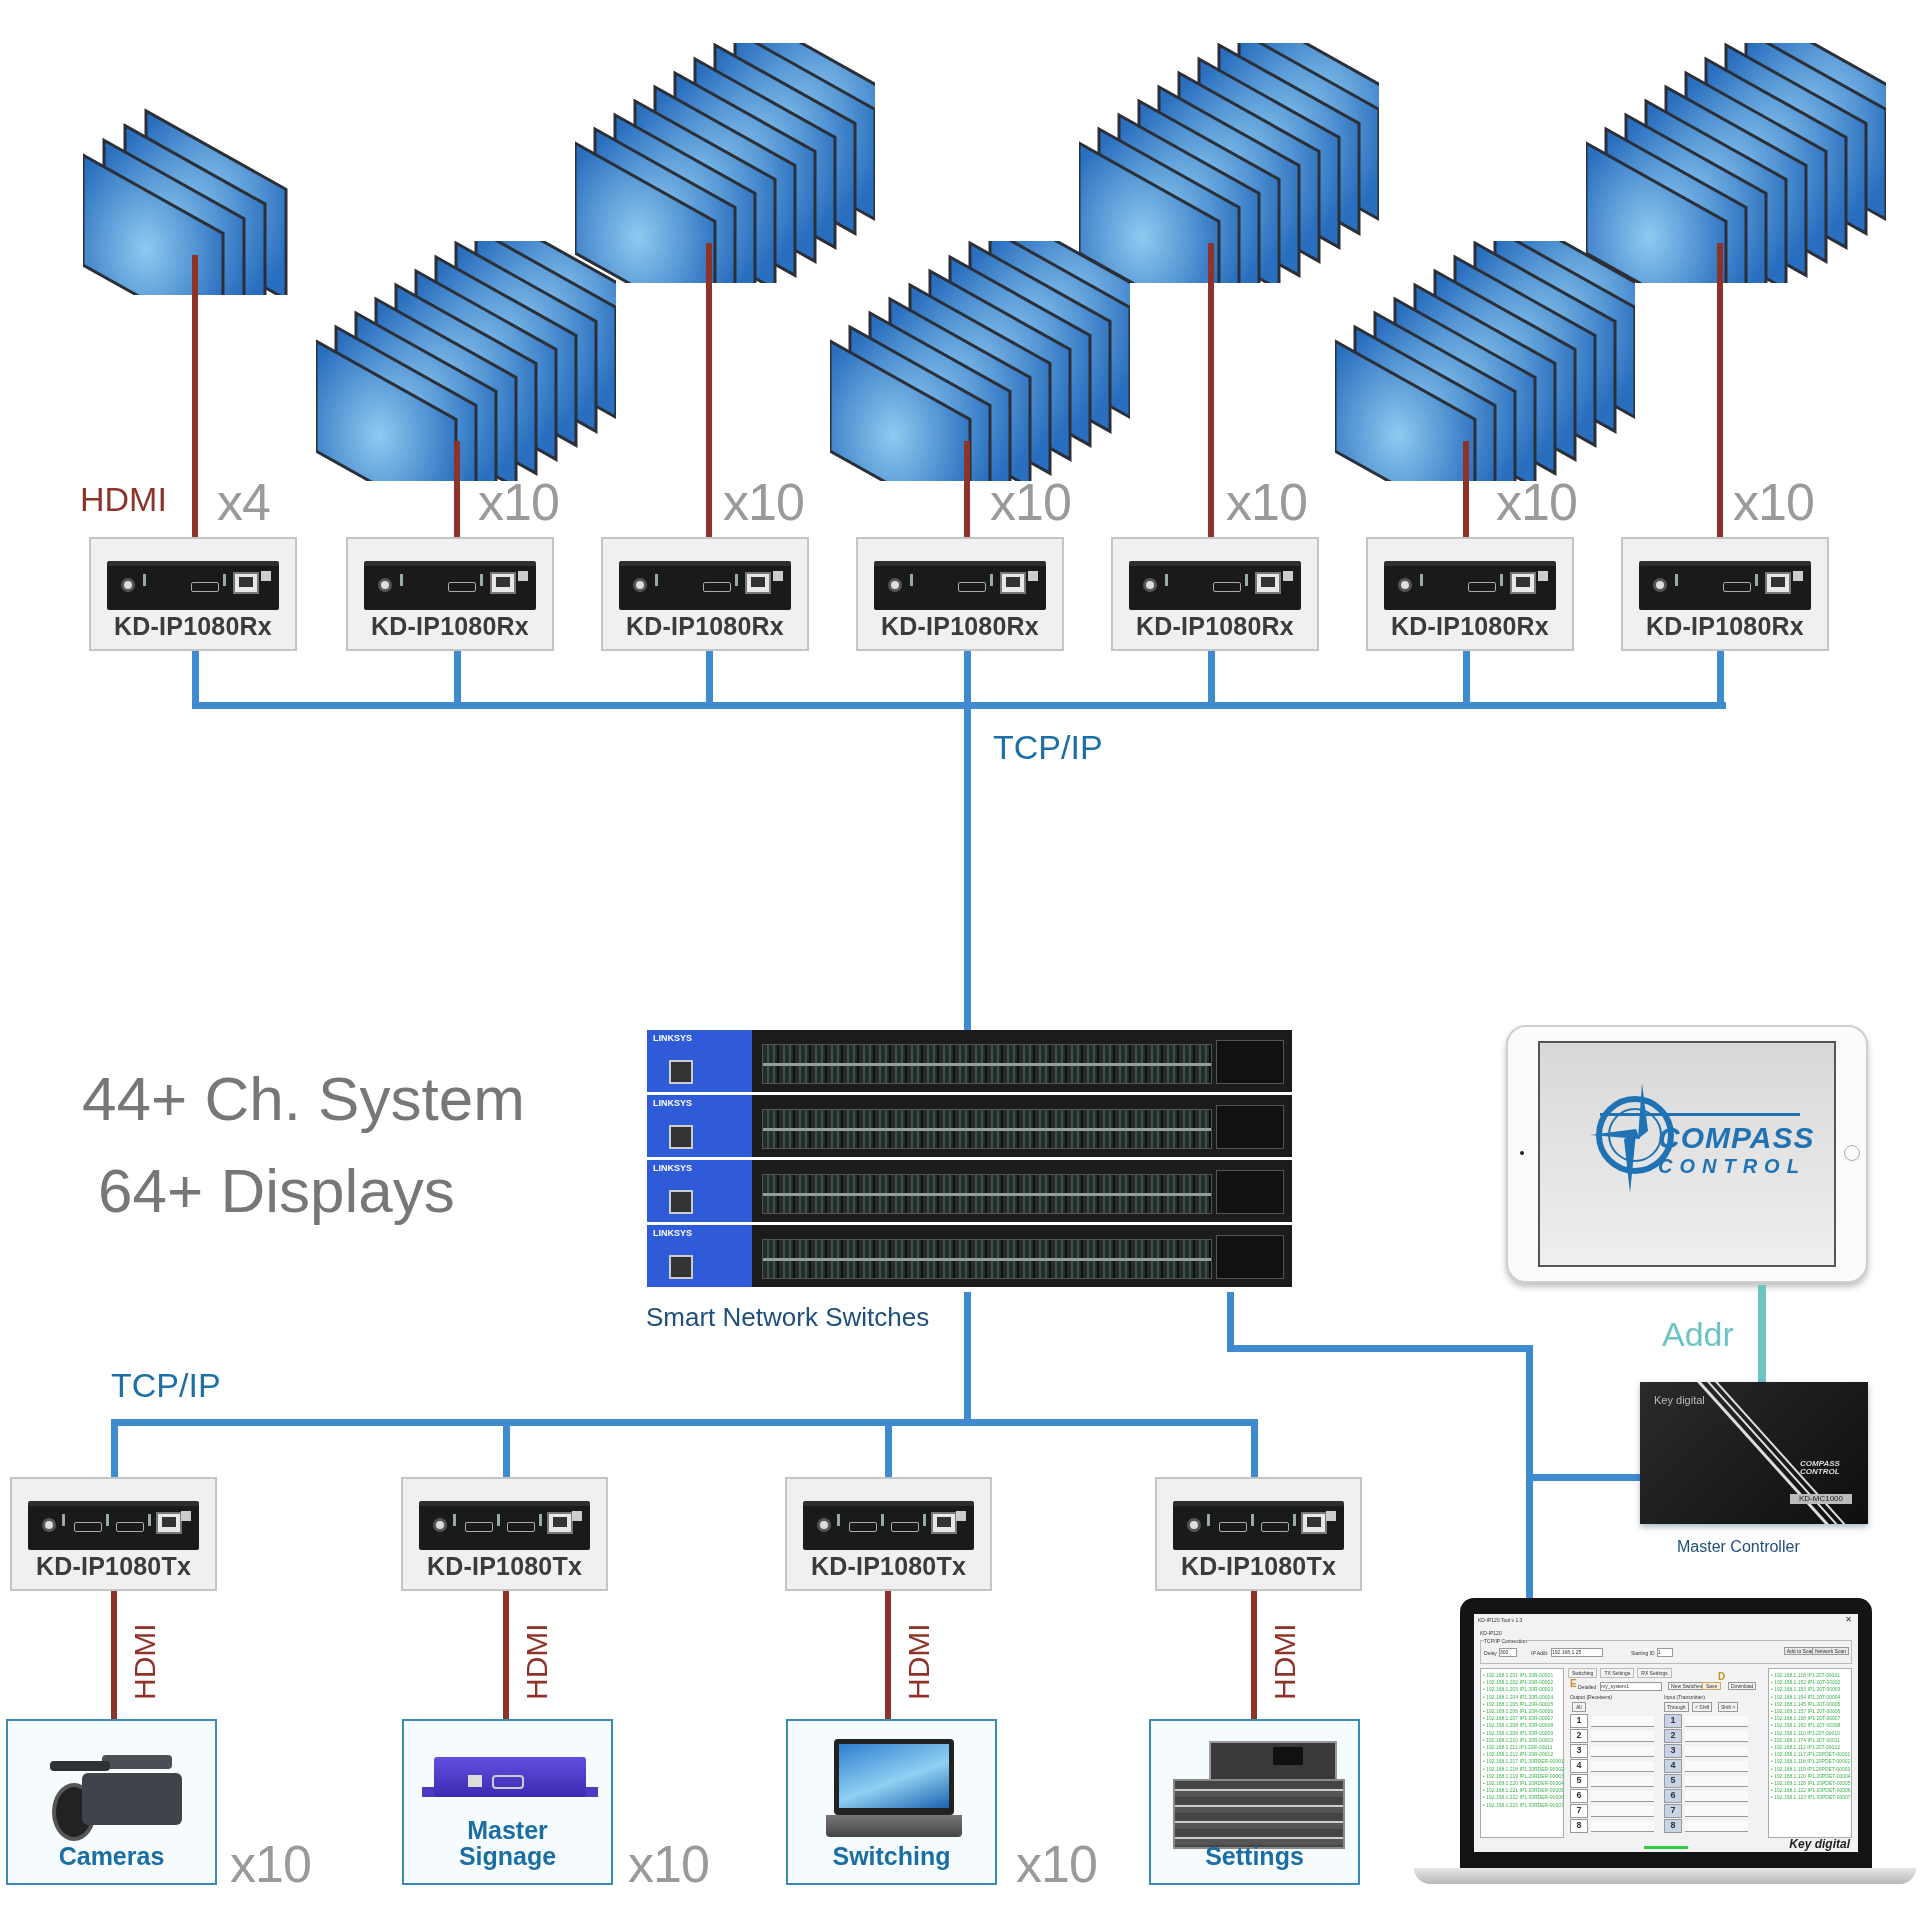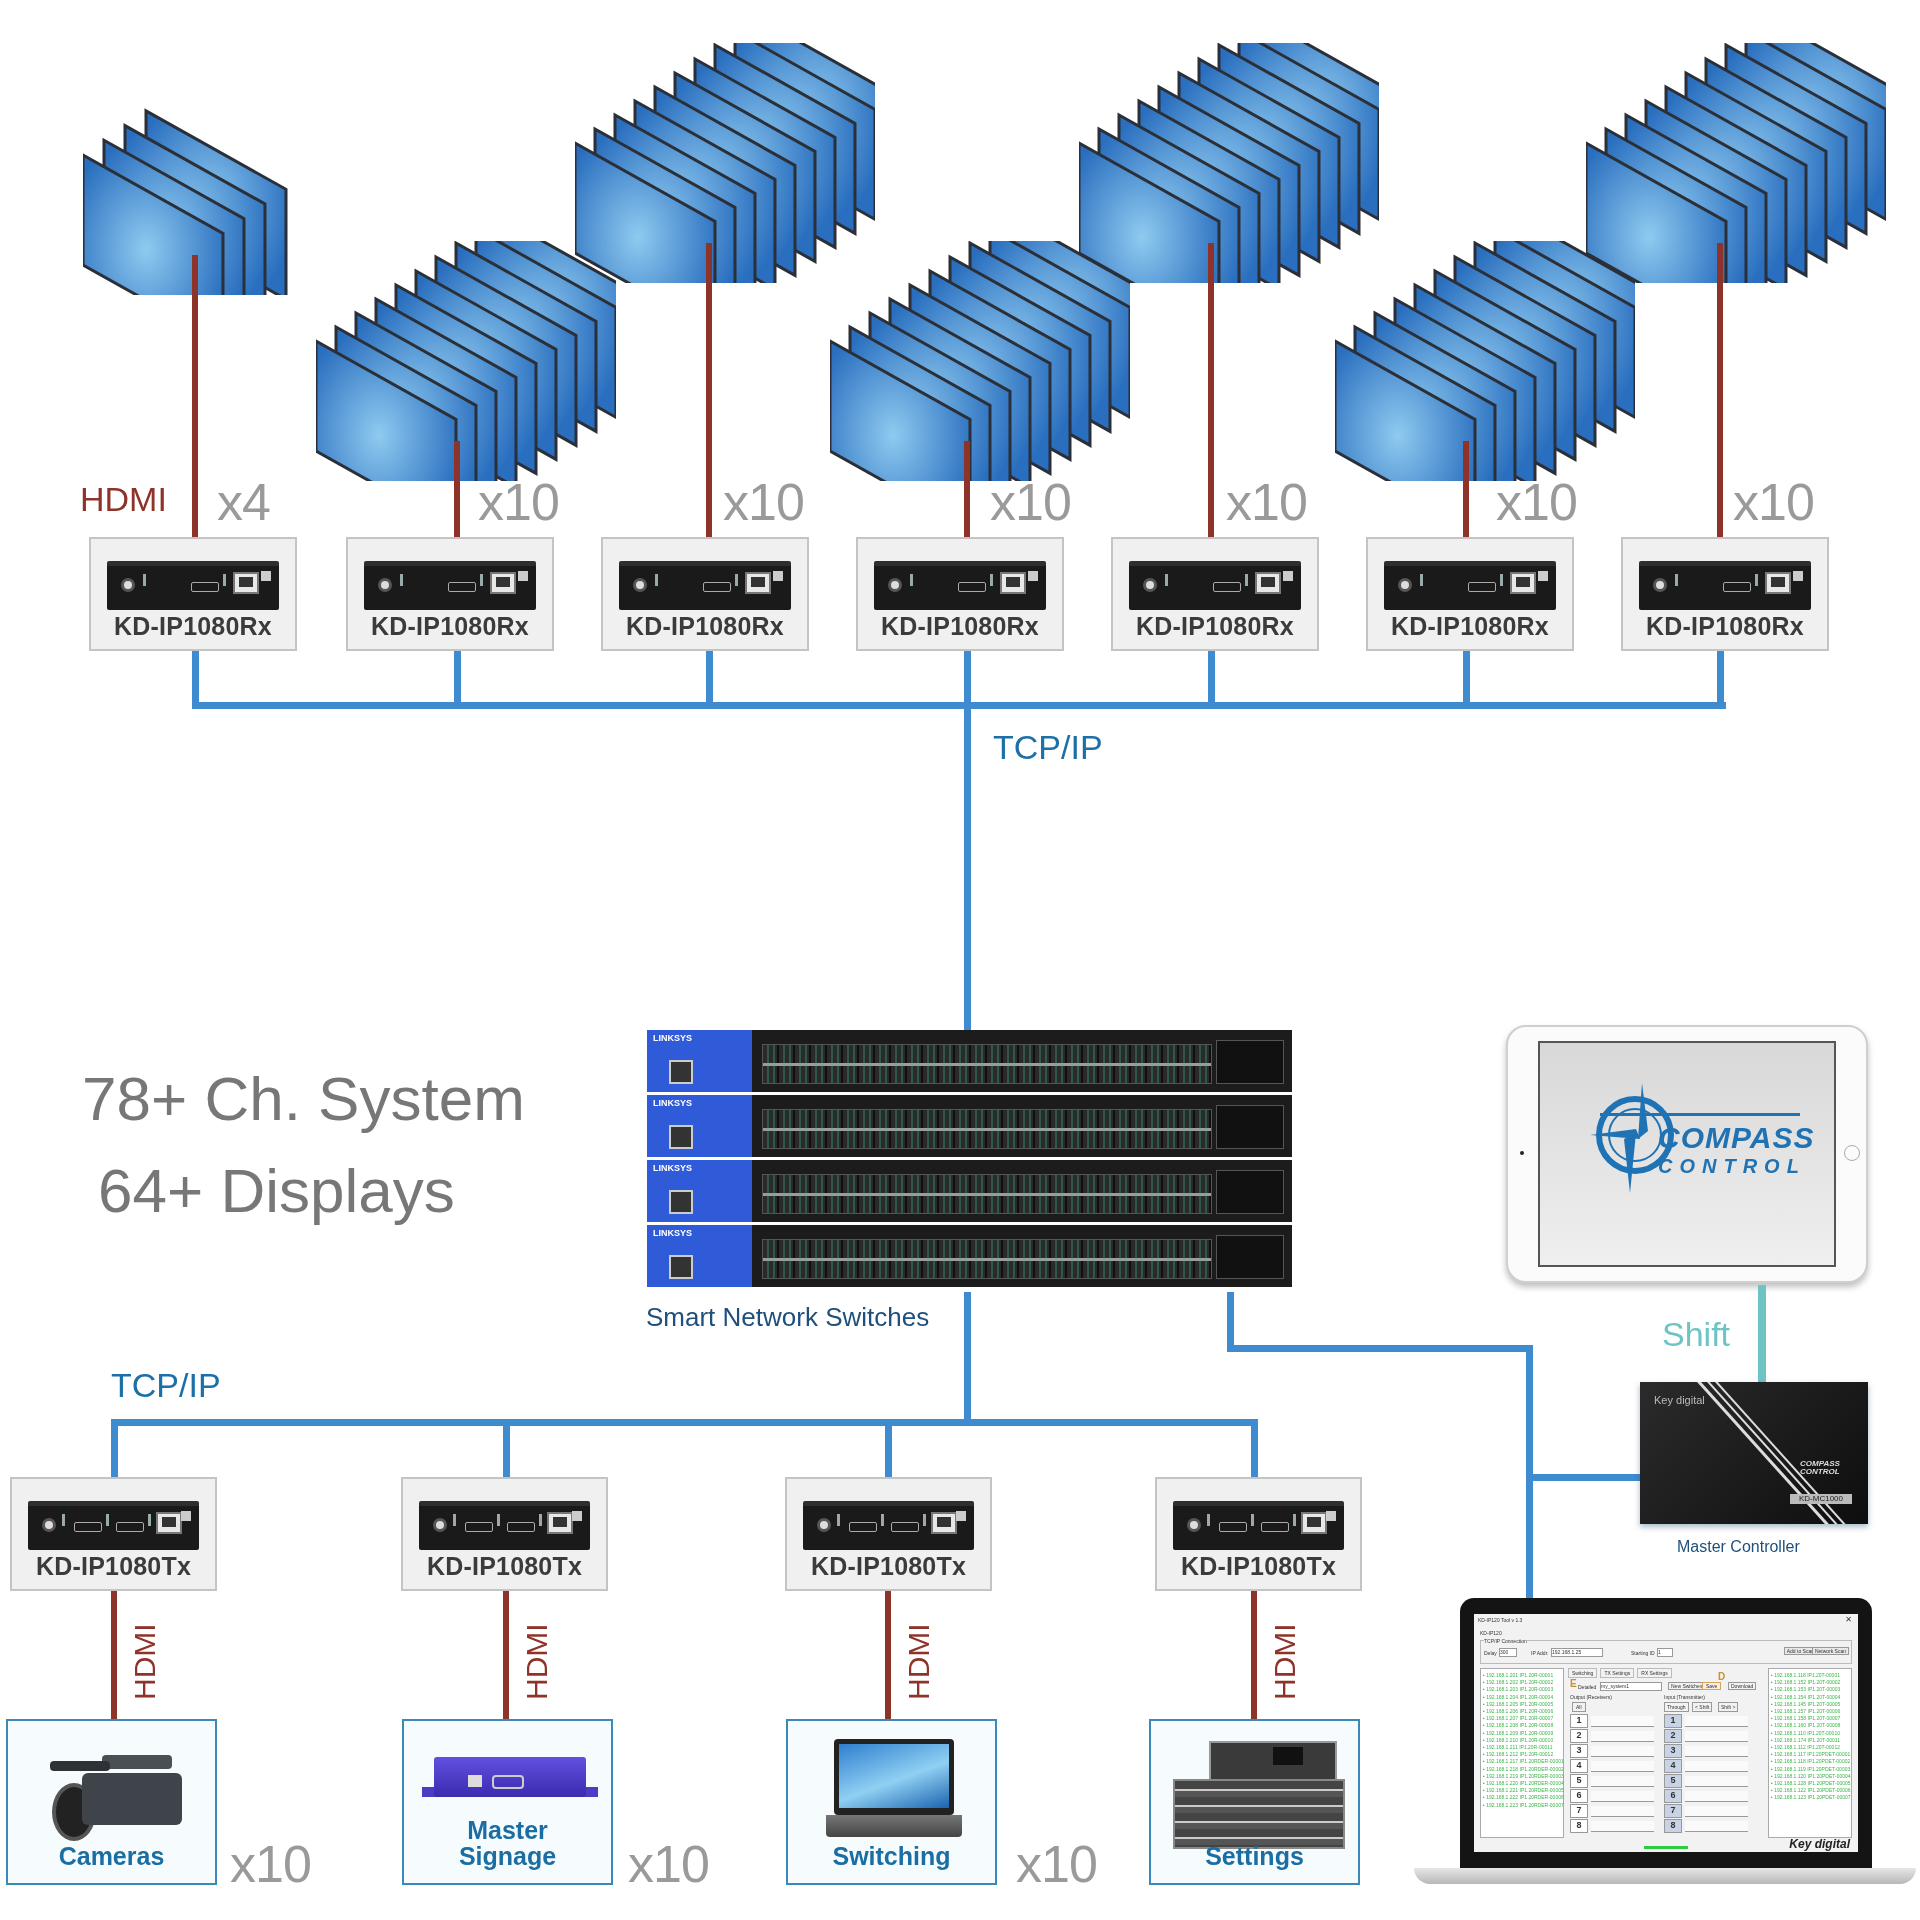--- a/index.html
+++ b/index.html
@@ -262,21 +262,21 @@
     </div>
     <div class="wire-blue" style="left: 1717px; top: 651px; width: 7px; height: 56px;"></div>
   </div>
 
 <div class="hdmi-label" style="left:80px;top:482px;">HDMI</div>
 
 <div class="wire-blue" style="left:192px;top:702px;width:1534px;height:7px;"></div>
 <div class="wire-blue" style="left:964px;top:702px;width:7px;height:330px;"></div>
 <div class="net-label" style="left:993px;top:730px;">TCP/IP</div>
 
-<div class="big-stat" style="left:82px;top:1068px;">78+ Ch. System</div>
+<div class="big-stat" style="left:82px;top:1068px;">44+ Ch. System</div>
 <div class="big-stat" style="left:98px;top:1160px;">64+ Displays</div>
 
 <div class="abs" style="left:647px;top:1030px;width:645px;height:262px;">
   <div class="switch" style="top:0;">
       <div class="brand">
         <span>LINKSYS</span>
         <div class="port0"></div>
       </div>
       <div class="ports" style="left:115px;"></div>
       <div class="sfp"></div>
@@ -329,21 +329,21 @@
     </svg>
     <div class="abs" style="left:60px;top:70px;width:200px;height:3px;background:#1f72b3;"></div>
     <div class="abs" style="left:118px;top:78px;color:#1f72b3;font-size:30px;font-weight:bold;font-style:italic;letter-spacing:1px;">COMPASS</div>
     <div class="abs" style="left:118px;top:112px;color:#1f72b3;font-size:20px;font-weight:bold;font-style:italic;letter-spacing:7px;">CONTROL</div>
   </div>
   <div class="abs" style="left:12px;top:124px;width:4px;height:4px;border-radius:50%;background:#222;"></div>
   <div class="abs" style="right:6px;top:118px;width:14px;height:14px;border-radius:50%;border:1.5px solid #aaa;"></div>
 </div>
 
 <div class="wire-teal" style="left:1758px;top:1285px;width:8px;height:98px;"></div>
-<div class="abs" style="left:1662px;top:1315px;color:#6ec3c3;font-size:34px;">Shift</div>
+<div class="abs" style="left:1662px;top:1315px;color:#6ec3c3;font-size:34px;">Addr</div>
 
 <div class="abs" style="left:1640px;top:1382px;width:228px;height:142px;background:linear-gradient(135deg,#2b2b2b,#0e0e0e);box-shadow:0 3px 6px rgba(0,60,100,0.35);overflow:hidden;">
   <div class="abs" style="left:14px;top:12px;color:#bbb;font-size:11px;">Key digital</div>
   <div class="abs" style="left:30px;top:-30px;width:3px;height:240px;background:#ddd;transform:rotate(-42deg);transform-origin:top left;"></div>
   <div class="abs" style="left:40px;top:-30px;width:2px;height:240px;background:#ddd;transform:rotate(-42deg);transform-origin:top left;"></div>
   <div class="abs" style="left:48px;top:-30px;width:2px;height:240px;background:#ddd;transform:rotate(-42deg);transform-origin:top left;"></div>
   <div class="abs" style="left:160px;top:78px;color:#ddd;font-size:8px;font-weight:bold;font-style:italic;line-height:1;"><span>COMPASS</span><br><span>CONTROL</span></div>
   <div class="abs" style="left:150px;top:112px;width:62px;height:10px;background:#bbb;color:#222;font-size:8px;text-align:center;line-height:10px;">KD-MC1000</div>
 </div>
 <div class="caption" style="left:1677px;top:1538px;font-size:16px;">Master Controller</div>

